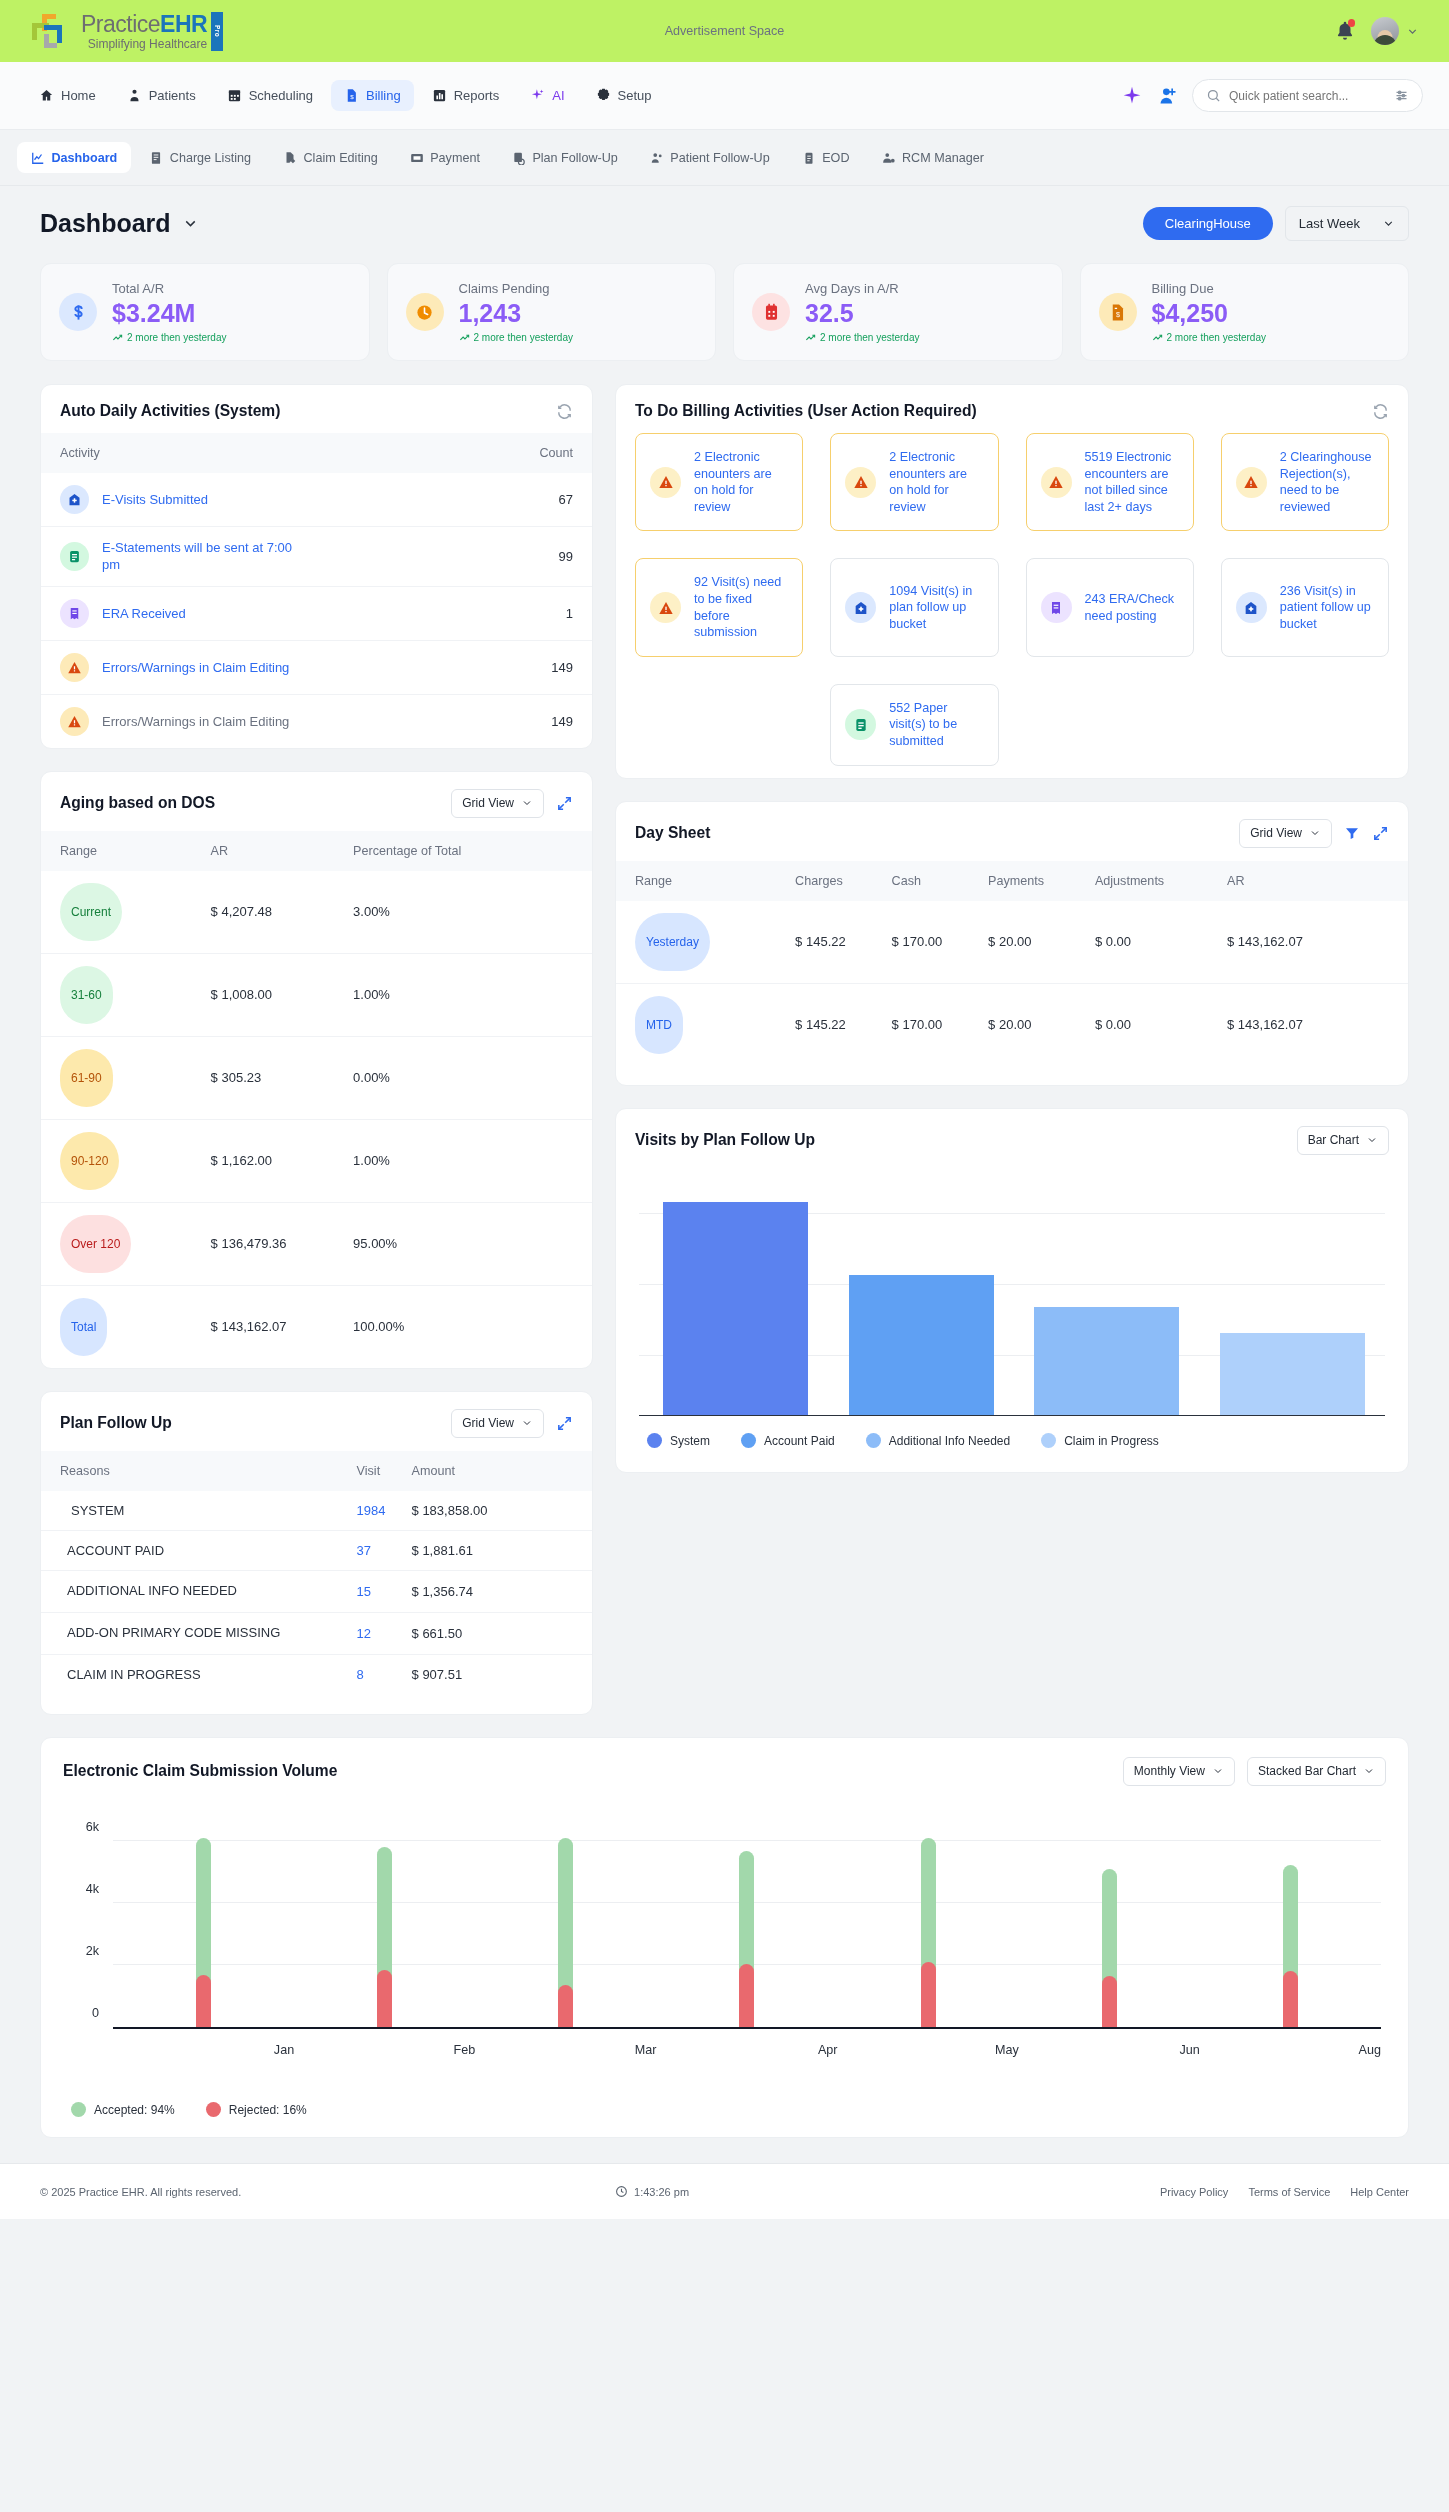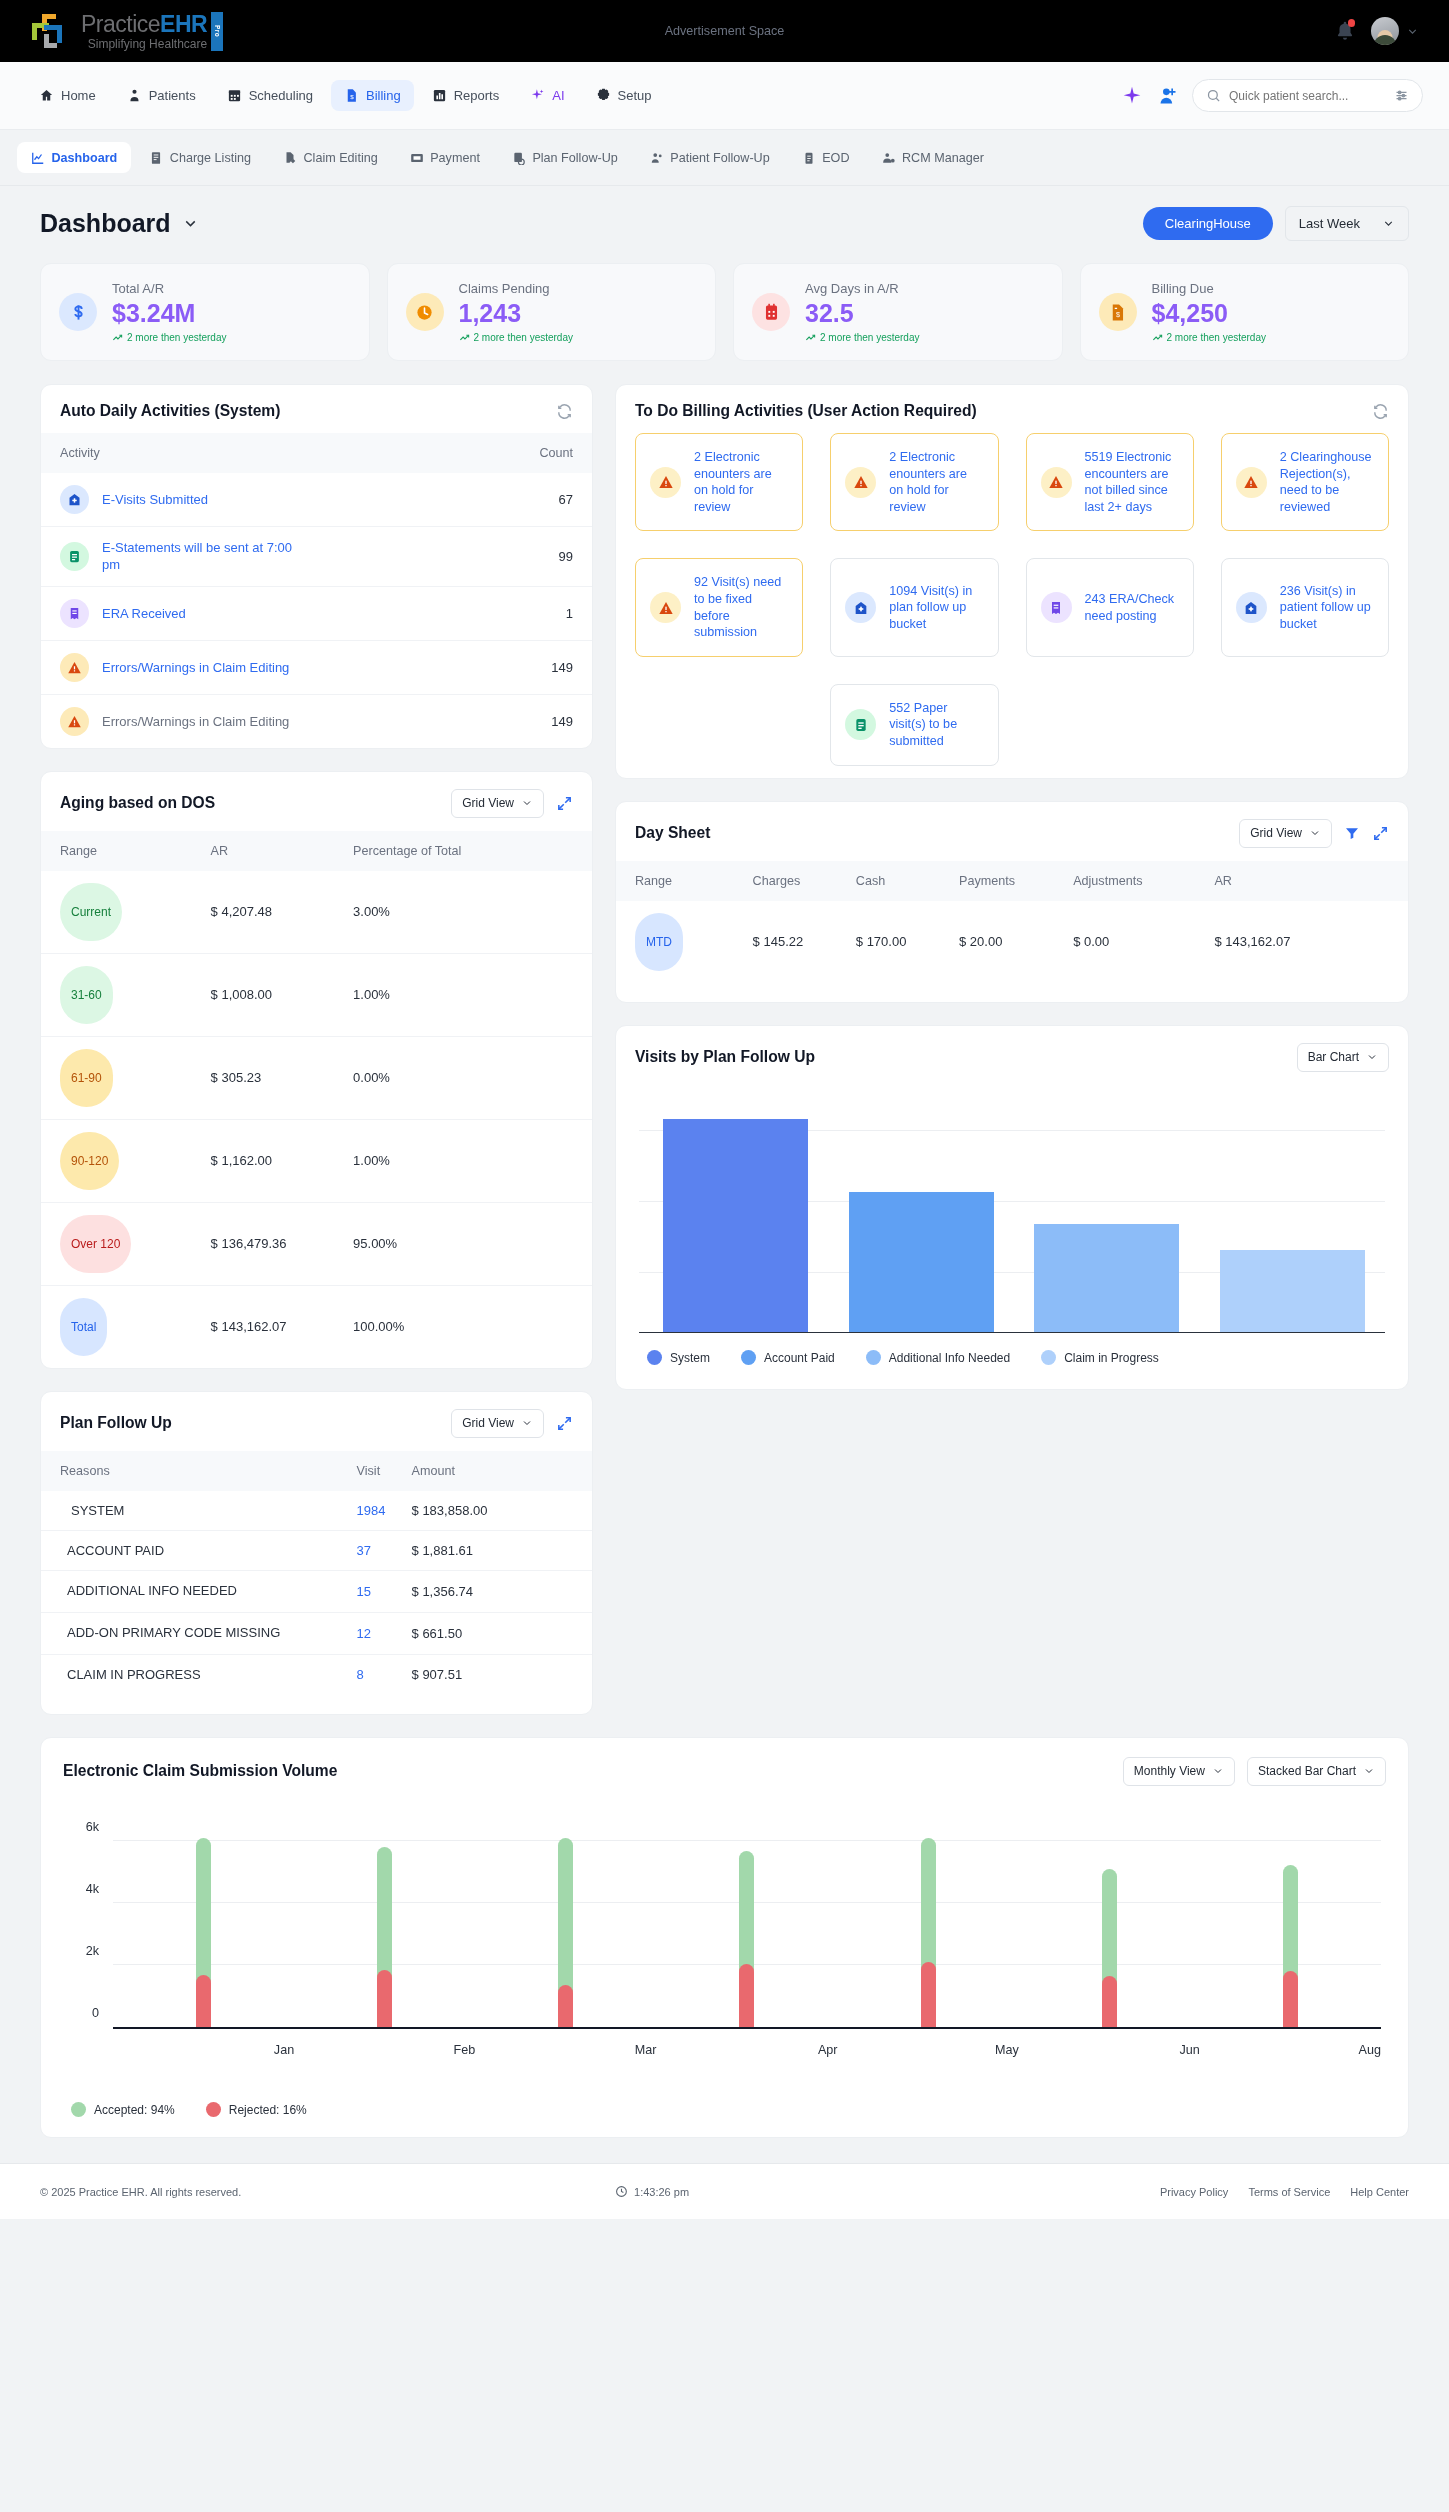--- a/index.html
+++ b/index.html
@@ -6,21 +6,21 @@
   html, body {
     width: 1449px;
     background: #f1f3f5;
     font-family: "Liberation Sans", sans-serif;
     -webkit-font-smoothing: antialiased;
   }
   body { width: 1449px; min-height: 2790px; position: relative; }
 
   
   .ad-strip {
-    height: 62px; background: #000000; display: flex;
+    height: 62px; background: #bef264; display: flex;
     align-items: center; position: relative; padding: 0 30px;
   }
   .logo-wrap { display: flex; align-items: center; gap: 0; }
   .logo-mark { width: 46px; height: 38px; position: relative; margin-right: 5px; }
   .logo-text { display: flex; flex-direction: column; line-height: 1; }
   .logo-row1 { font-size: 23px; letter-spacing: -0.5px; display: flex; align-items: baseline; }
   .logo-practice { color: #6d6e71; font-weight: 400; }
   .logo-ehr { color: #1b75bb; font-weight: 700; }
   .logo-tag { color: #6d6e71; font-size: 12px; text-align: right; margin-top: 2px; }
   .logo-pro {
@@ -909,20 +909,28 @@
             <th class="pad-l">Range</th>
             <th>Charges</th>
             <th>Cash</th>
             <th>Payments</th>
             <th>Adjustments</th>
             <th class="pad-r">AR</th>
           </tr>
             </thead>
           <tbody>
             <tr>
+              <td class="pad-l"><span class="pill pill-blue">Yesterday</span></td>
+              <td>$ 145.22</td>
+              <td>$ 170.00</td>
+              <td>$ 20.00</td>
+              <td>$ 0.00</td>
+              <td class="pad-r">$ 143,162.07</td>
+            </tr>
+            <tr>
               <td class="pad-l"><span class="pill pill-blue">MTD</span></td>
               <td>$ 145.22</td>
               <td>$ 170.00</td>
               <td>$ 20.00</td>
               <td>$ 0.00</td>
               <td class="pad-r">$ 143,162.07</td>
             </tr>
           </tbody>
         </table>
         <div style="height:19px"></div>

